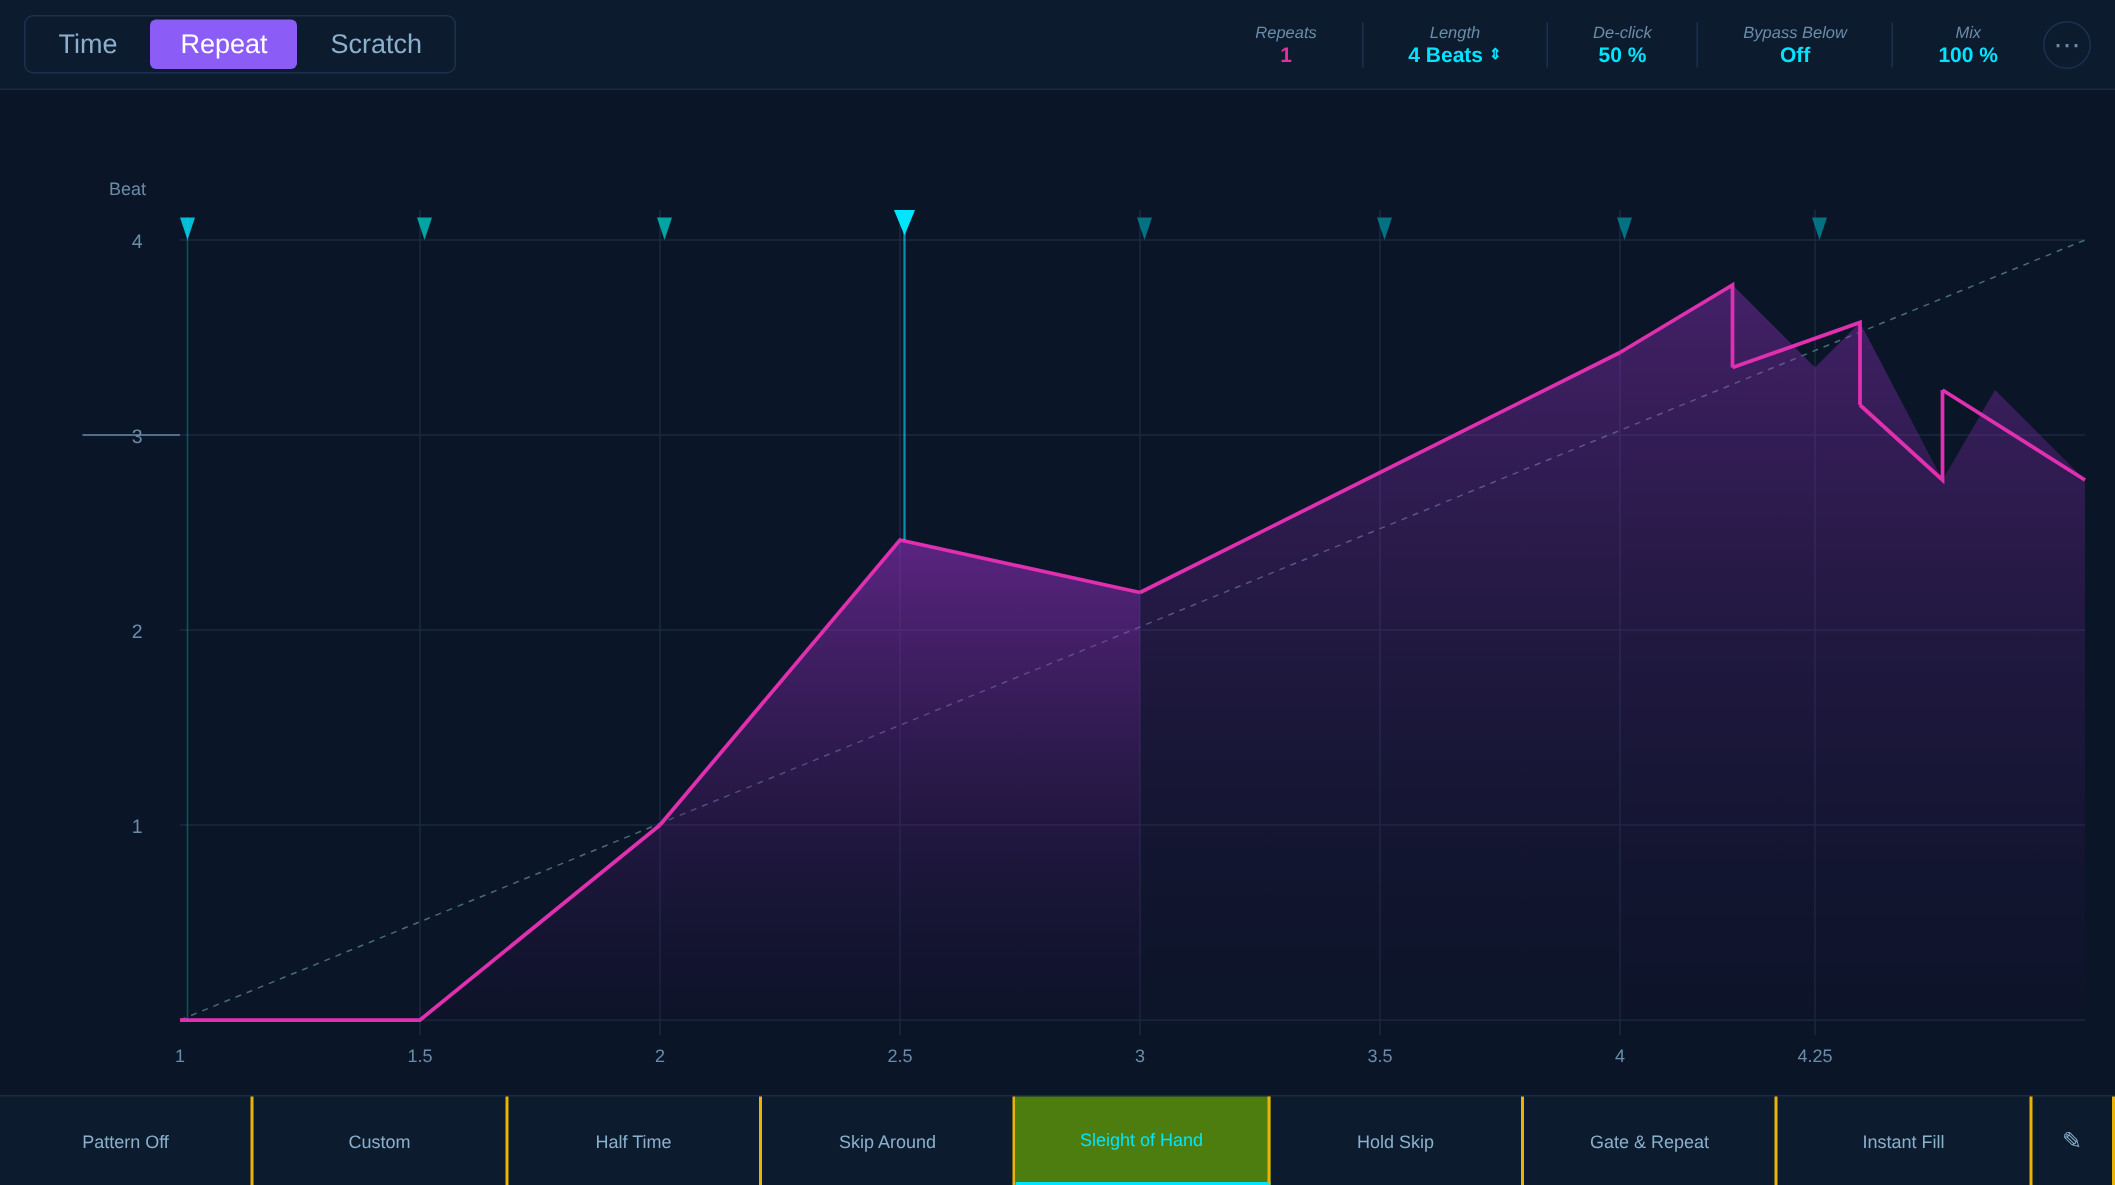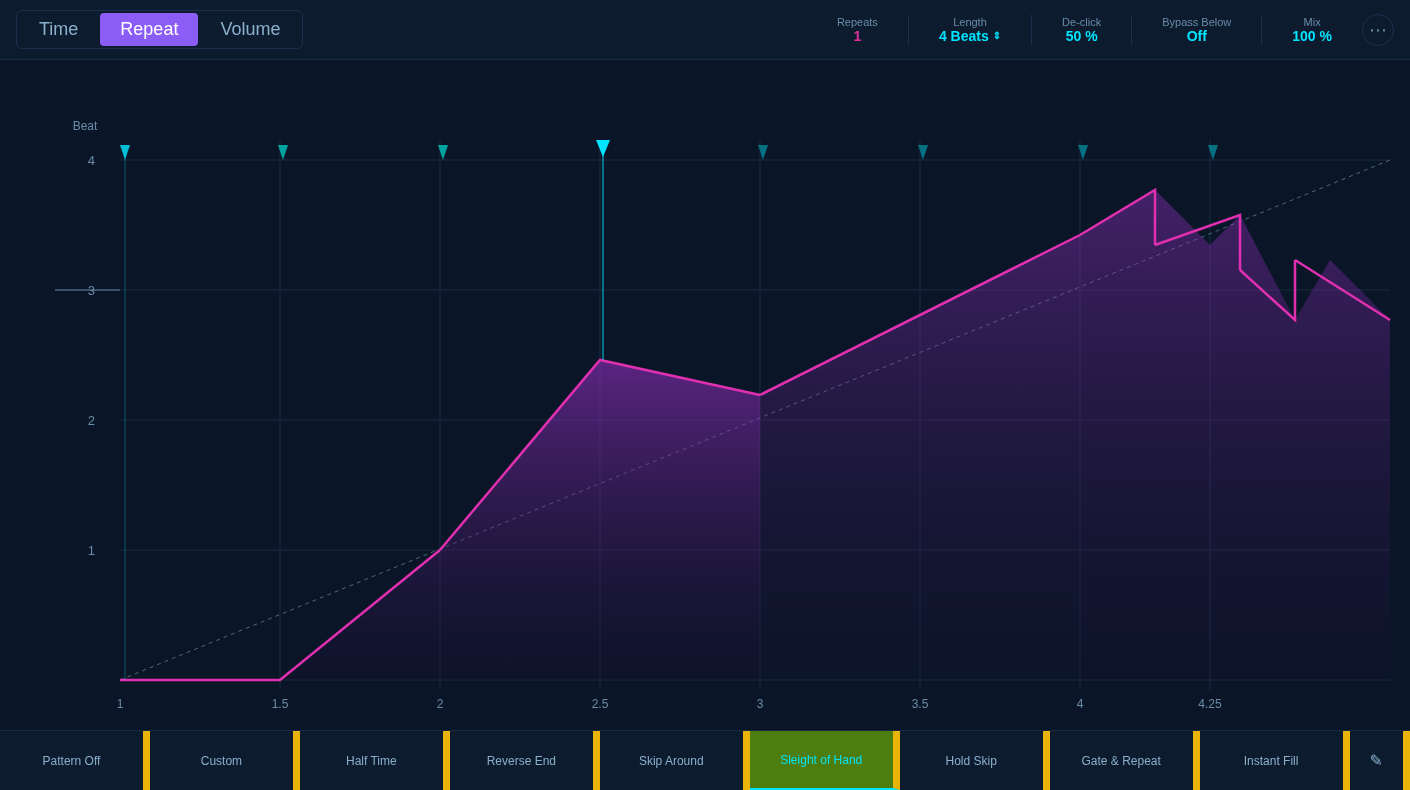--- a/index.html
+++ b/index.html
@@ -56,20 +56,21 @@
 
     .control-group {
       display: flex;
       flex-direction: column;
       align-items: center;
     }
 
     .control-label {
       font-size: 11px;
       color: #6a8ca8;
+      font-style: italic;
     }
 
     .control-value {
       font-size: 14px;
       color: #00e5ff;
       font-weight: 600;
     }
 
     .control-value.with-arrows {
       display: flex;
@@ -121,21 +122,21 @@
     }
 
     .bottom-btn {
       flex: 1;
       border: none;
       background: transparent;
       color: #8ab0cc;
       font-size: 12px;
       cursor: pointer;
       padding: 8px 20px;
-      border-right: 7px solid #eab308;
+      border-right: 2px solid #eab308;
       display: flex;
       align-items: center;
       justify-content: center;
       transition: background 0.15s;
     }
 
     .bottom-btn.active {
       background: #0d2a4a;
       color: #00e5ff;
       border-bottom: 2px solid #00e5ff;
@@ -153,21 +154,21 @@
   </style>
 </head>
 <body>
 
 <div style="width:1410px;height:790px;display:flex;flex-direction:column;">
 
   <div class="header">
     <div class="tab-group">
       <button class="tab-btn">Time</button>
       <button class="tab-btn active">Repeat</button>
-      <button class="tab-btn">Volume</button>
+      <button class="tab-btn">Scratch</button>
     </div>
 
     <div class="header-controls">
       <div class="control-group">
         <span class="control-label">Repeats</span>
         <span class="control-value" style="color:#e030a0;">1</span>
       </div>
 
       <div class="divider-v"></div>
 
@@ -285,21 +286,20 @@
       <polygon points="1078,85 1088,85 1083,100" fill="#008899" opacity="0.8"></polygon>
 
       <polygon points="1208,85 1218,85 1213,100" fill="#008899" opacity="0.8"></polygon>
     </svg>
   </div>
 
   <div class="bottom-bar">
     <button class="bottom-btn">Pattern Off</button>
     <button class="bottom-btn">Custom</button>
     <button class="bottom-btn">Half Time</button>
-    <button class="bottom-btn">Reverse End</button>
     <button class="bottom-btn">Skip Around</button>
     <button class="bottom-btn active" style="background:#4d7c0f;color:#00e5ff;border-bottom:2px solid #00e5ff;">Sleight of Hand</button>
     <button class="bottom-btn">Hold Skip</button>
     <button class="bottom-btn">Gate &amp; Repeat</button>
     <button class="bottom-btn">Instant Fill</button>
     <button class="bottom-btn last">✎</button>
   </div>
 
 </div>
 

